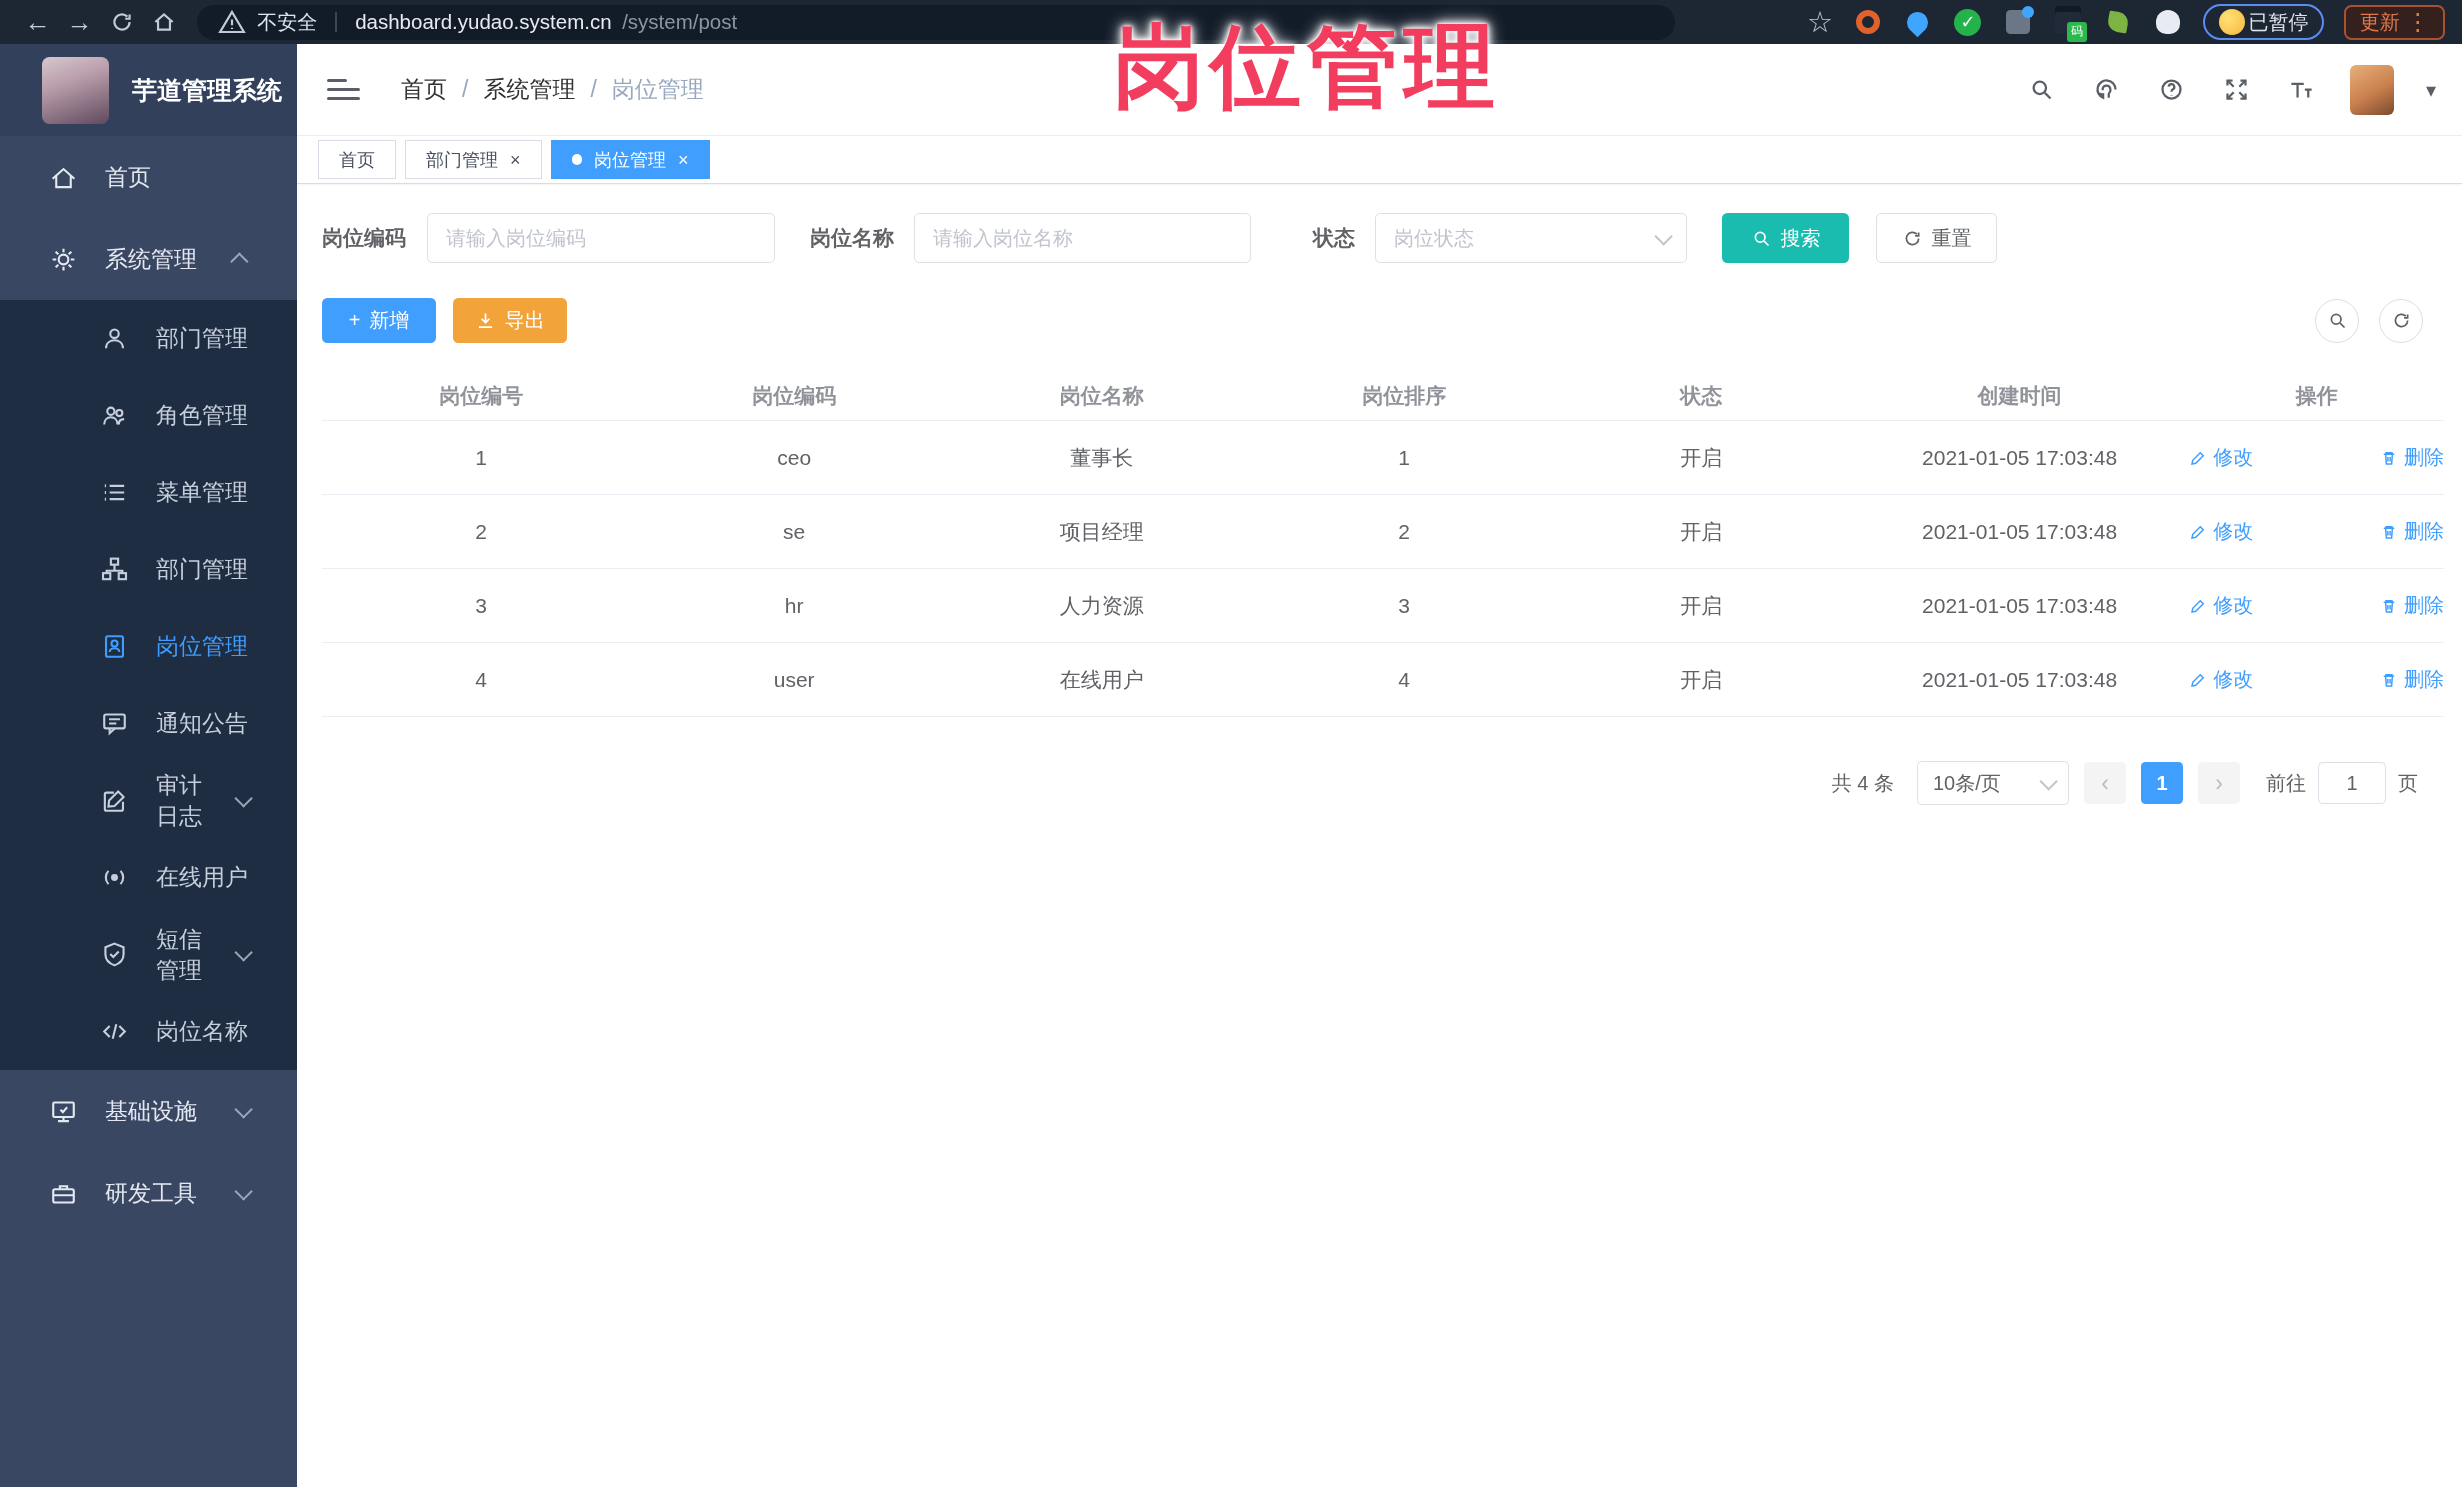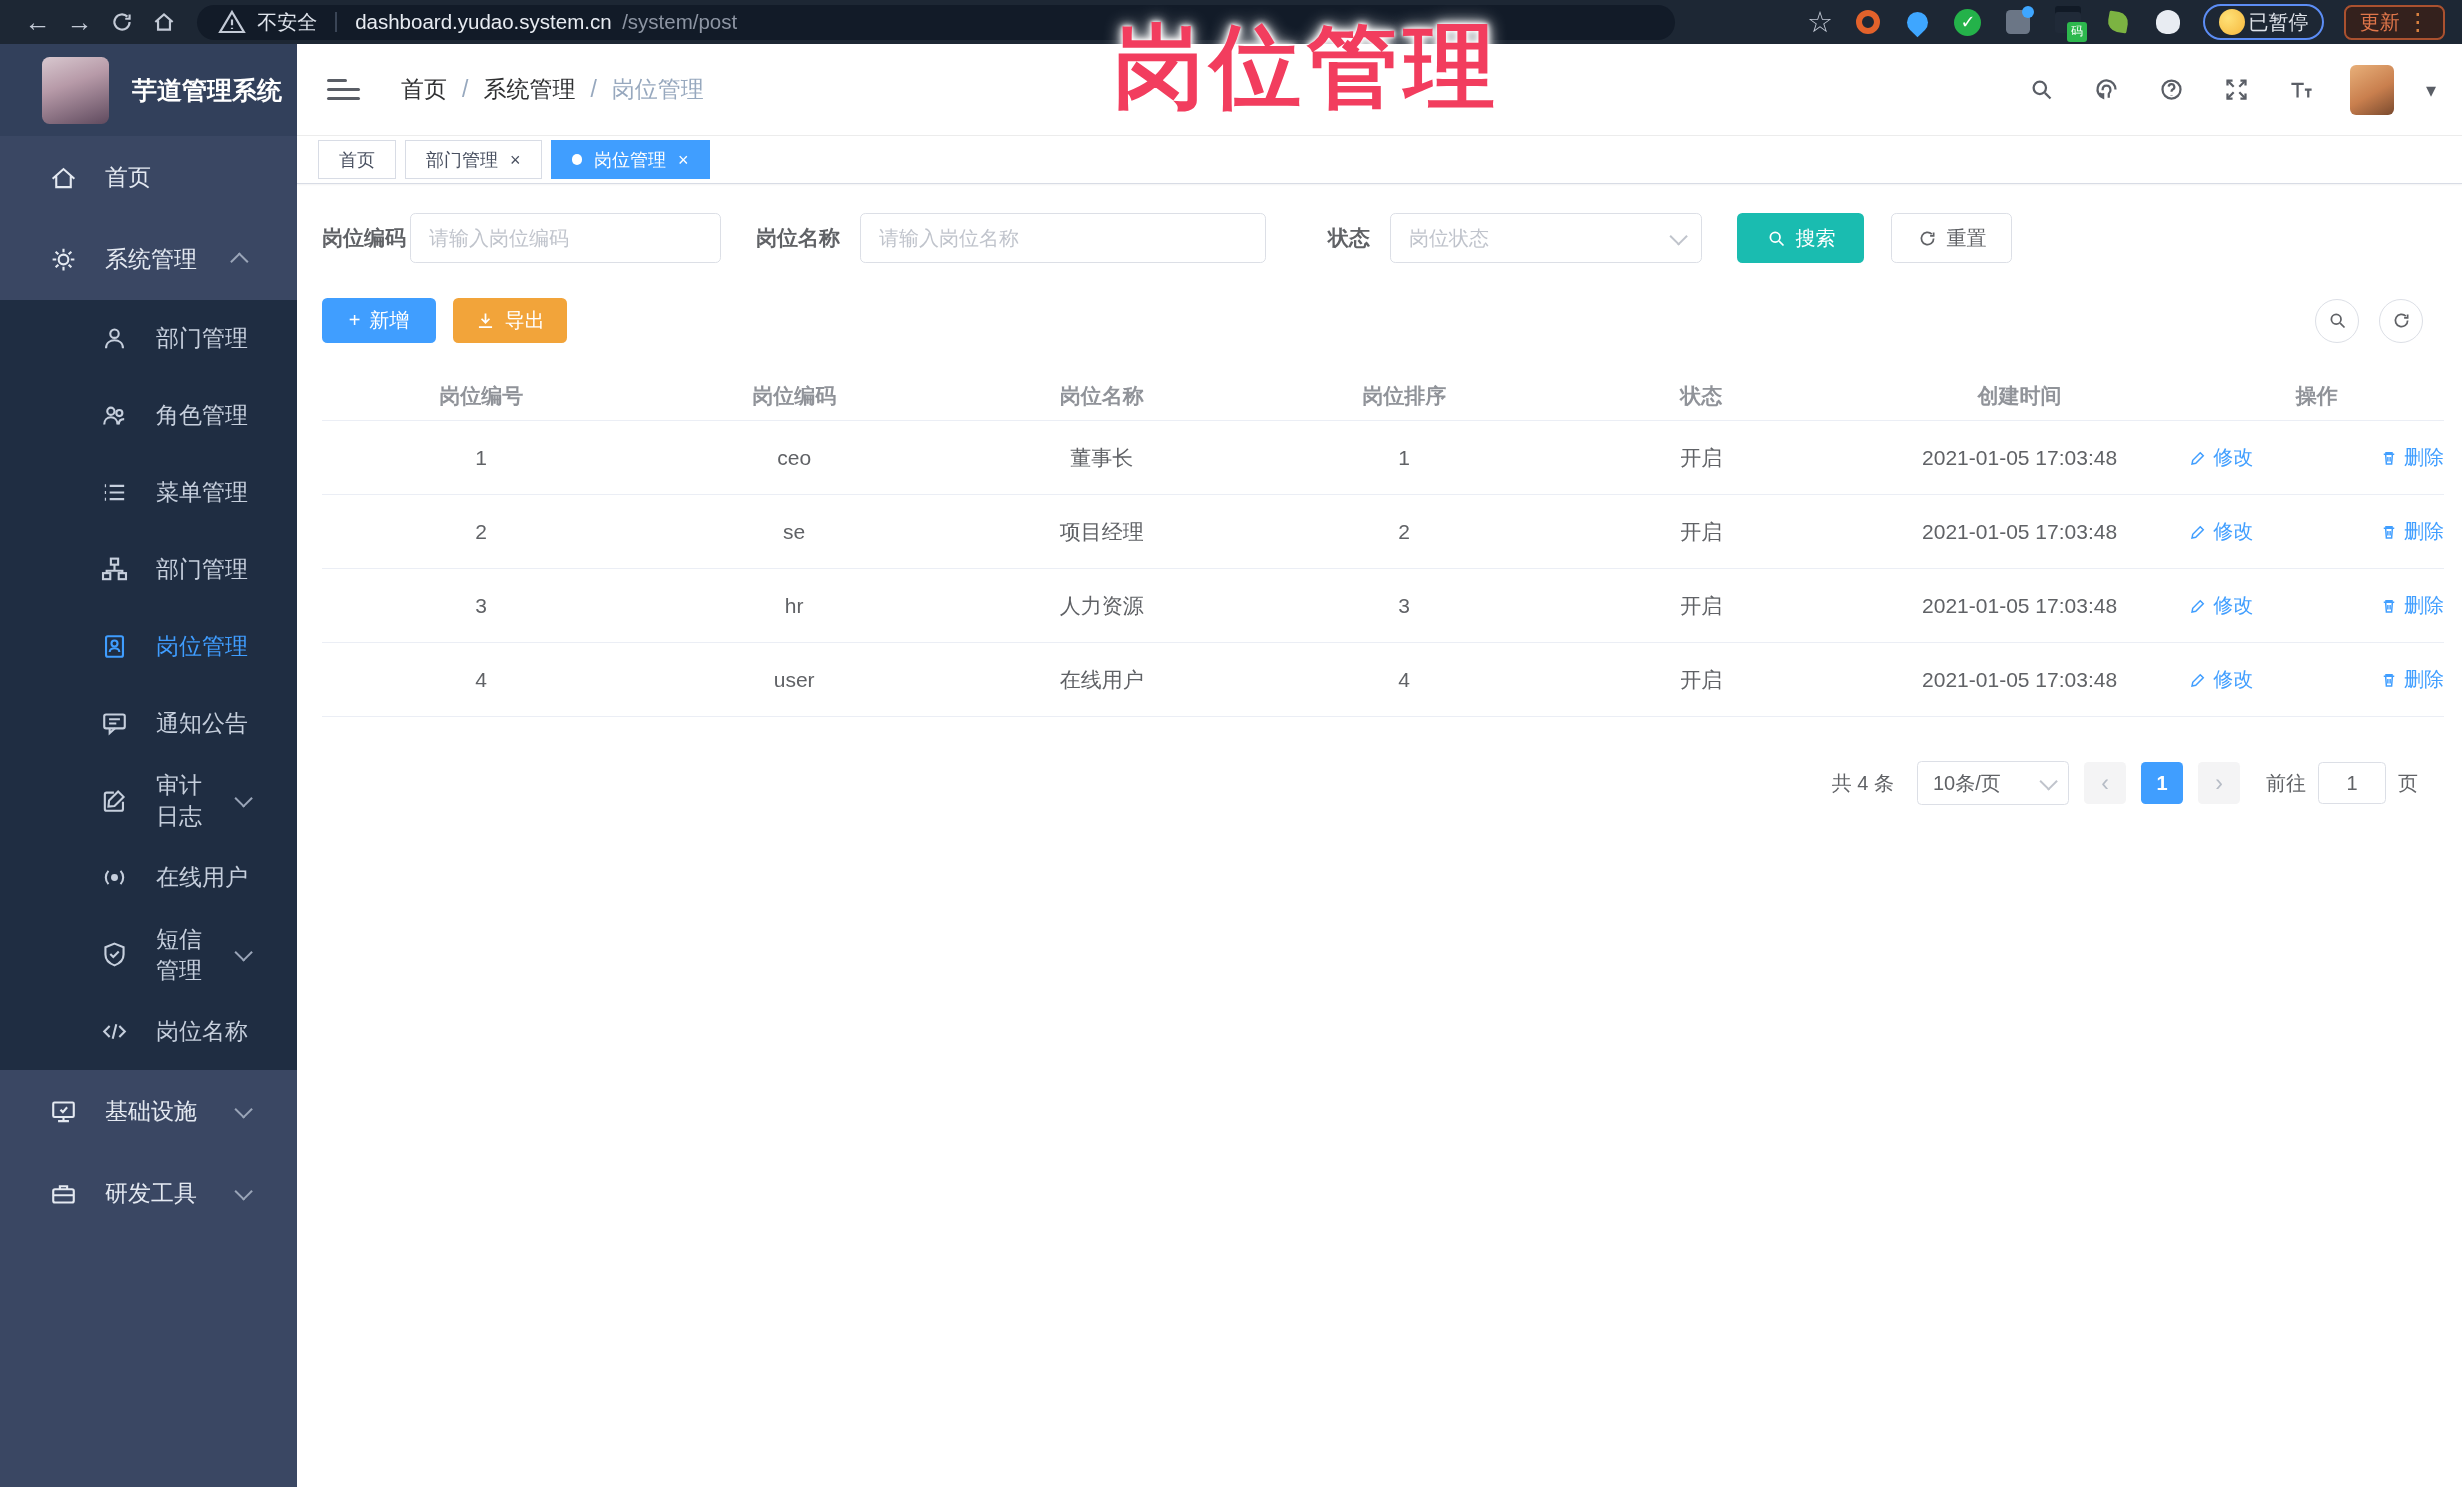--- a/index.html
+++ b/index.html
@@ -94,23 +94,23 @@
   .tab.active { background:#409EFF; border-color:#409EFF; color:#fff; }
 
   
   .content { position:absolute; left:297px; top:183px; right:0; bottom:0; background:#fff;
     padding:30px 18px 0 25px; }
   .filter-row { display:flex; align-items:center; font-size:21px; color:#606266; }
   .f-label { font-weight:700; color:#606266; }
   .f-input { height:50px; border:0.8px solid #dcdfe6; border-radius:5.3px; padding:0 18px;
     font-size:20px; color:#606266; outline:none; }
   .f-input::placeholder { color:#c0c4cc; }
-  .inp-code { width:311px; margin-left:4px; }
+  .inp-code { width:348px; margin-left:21px; }
   .lbl-name { margin-left:35px; }
-  .inp-name { width:406px; margin-left:20px; }
+  .inp-name { width:337px; margin-left:20px; }
   .lbl-status { margin-left:62px; }
   .f-select { width:312px; height:50px; margin-left:20px; border:0.8px solid #dcdfe6; border-radius:5.3px;
     display:flex; align-items:center; padding:0 18px; color:#c0c4cc; font-size:20px; cursor:pointer; }
   .f-select .chev { margin:0 0 0 auto; border-color:#c0c4cc; }
   .btn { height:50px; border-radius:5.3px; border:0.8px solid transparent; font-size:20px;
     display:inline-flex; align-items:center; justify-content:center; gap:9px; cursor:pointer; }
   .btn svg { width:21px; height:21px; }
   .btn-search { width:127px; margin-left:35px; background:#1abcb0; color:#fff; }
   .btn-reset { width:121px; margin-left:27px; background:#fff; border-color:#dcdfe6; color:#606266; }
   .toolbar-row { margin-top:35px; display:flex; align-items:center; }

